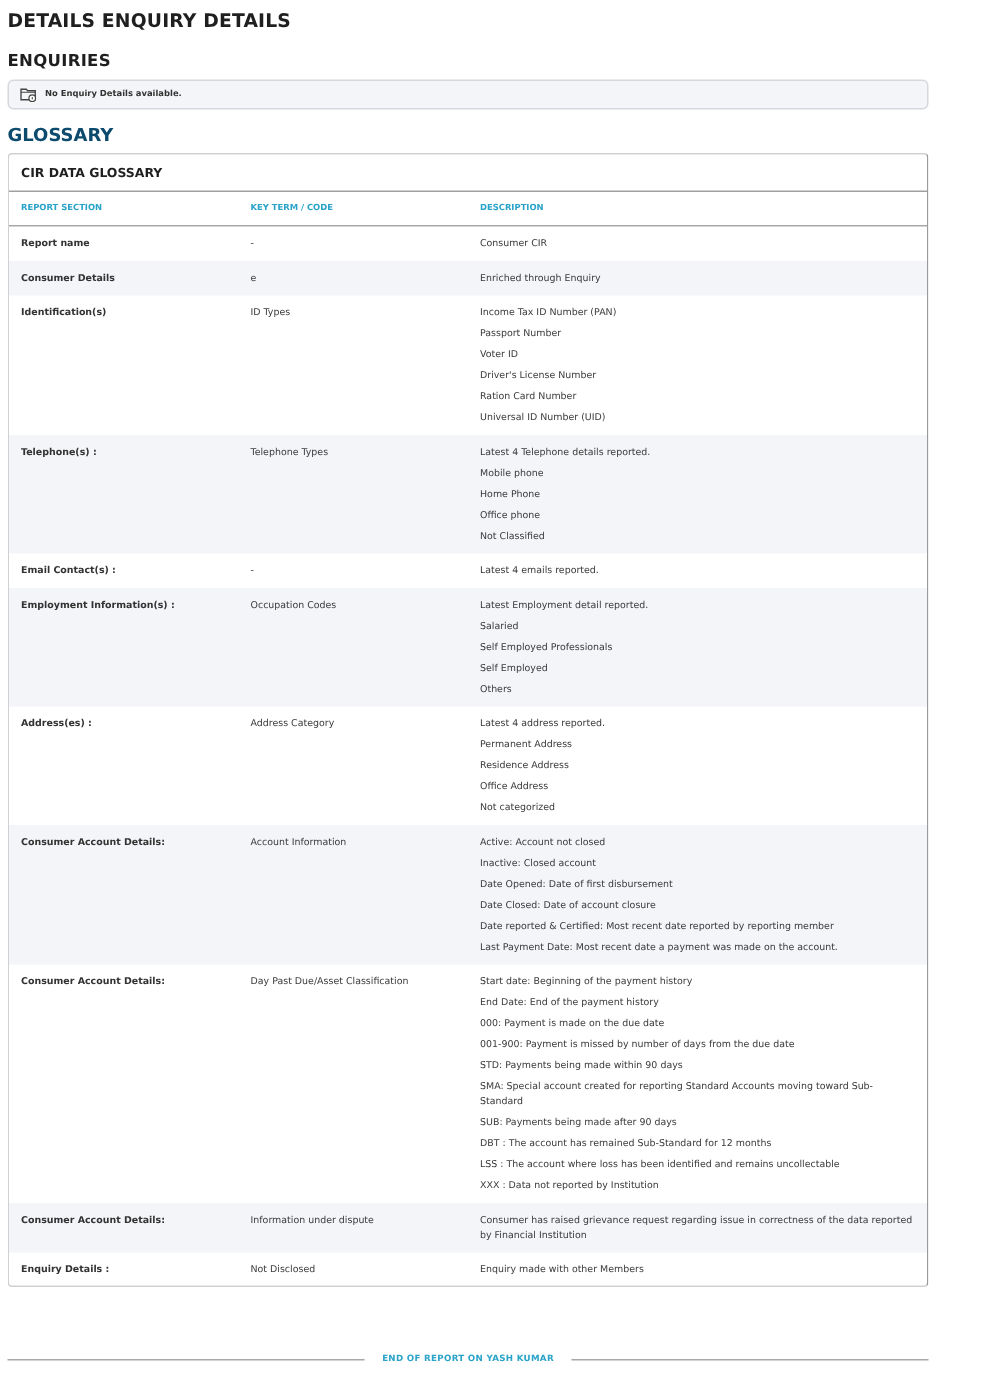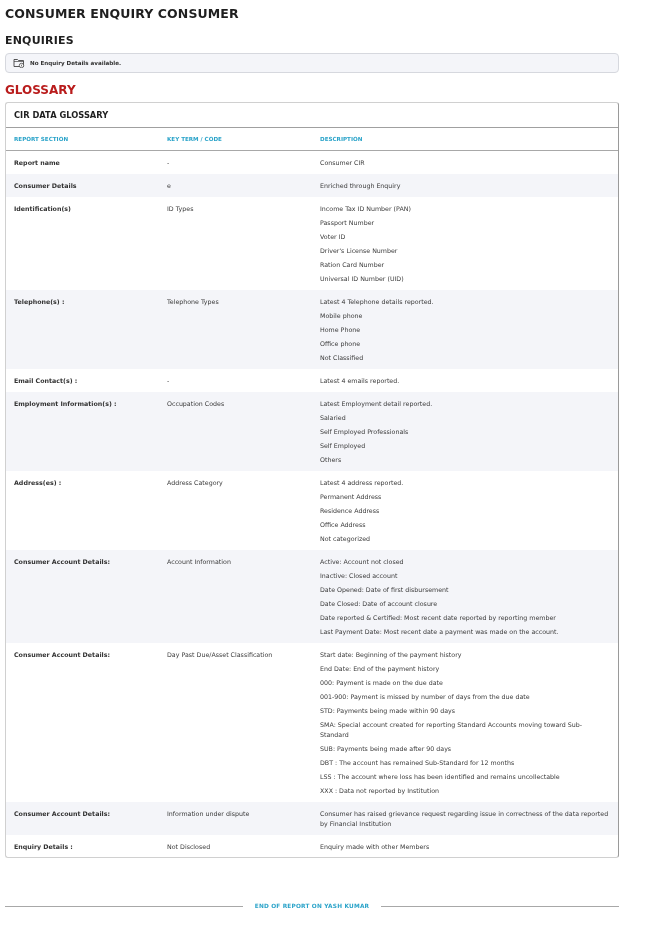--- a/index.html
+++ b/index.html
@@ -3,21 +3,21 @@
 <meta charset="utf-8">
 <style>
   * { box-sizing: border-box; margin: 0; padding: 0; }
   html, body { width: 660px; height: 930px; background: #ffffff; overflow: hidden; }
   body { font-family: "DejaVu Sans", sans-serif; color: #222; position: relative; }
   .page-title { position: absolute; left: 5px; top: 6px; font-size: 12.5px; font-weight: bold; color: #1f1f1f; letter-spacing: 0.1px; }
   .section-sub { position: absolute; left: 5px; top: 34px; font-size: 11px; font-weight: bold; color: #1f1f1f; letter-spacing: 0.2px; }
   .empty-box { position: absolute; left: 5px; top: 53px; width: 614px; height: 20px; background: #f4f5f9; border: 1px solid #d6d8de; border-radius: 4px; display: flex; align-items: center; padding-left: 7px; }
   .empty-box .ico { width: 12px; height: 10px; margin-right: 5px; display: inline-flex; }
   .empty-box .txt { font-size: 5.6px; font-weight: bold; color: #333; }
-  .glossary-title { position: absolute; left: 5px; top: 83px; font-size: 12px; font-weight: bold; color: #b91c1c; }
+  .glossary-title { position: absolute; left: 5px; top: 83px; font-size: 12px; font-weight: bold; color: #0c4a6e; }
   .card { position: absolute; left: 5px; top: 102px; width: 614px; height: 756px; border: 1px solid #d0d0d0; border-right: 1.5px solid #9a9a9a; border-radius: 3px 3px 3px 3px; background: #fff; }
   .card-head { height: 25px; border-bottom: 1px solid #a0a0a0; padding-left: 8px; display: flex; align-items: center; font-size: 8.3px; font-weight: bold; color: #1f1f1f; }
   .col-head { height: 23px; display: flex; align-items: center; border-bottom: 1px solid #a8a8a8; }
   .col-head span { font-size: 5.6px; font-weight: bold; color: #2aa3c9; }
   .c1 { width: 153px; padding-left: 8px; }
   .c2 { width: 153px; padding-left: 8px; }
   .c3 { flex: 1; padding-left: 8px; padding-right: 8px; }
   .row { display: flex; align-items: flex-start; padding-top: 5px; padding-bottom: 4px; }
   .row.alt { background: #f4f5f9; }
   .row .c1 { font-size: 6.3px; font-weight: bold; color: #333; line-height: 14px; }
@@ -25,21 +25,21 @@
   .row .c3 { font-size: 6.3px; color: #3a3a3a; }
   .row .c3 div { line-height: 14px; }
   .row .c3 div.wrap { line-height: 10px; padding-top: 2px; padding-bottom: 2px; }
   .footer { position: absolute; left: 5px; top: 900px; width: 614px; height: 12px; display: flex; align-items: center; }
   .footer .line { flex: 1; height: 1px; background: #a8a8a8; }
   .footer .lbl { font-size: 5.8px; font-weight: bold; color: #2aa3c9; padding: 0 12px; letter-spacing: 0.2px; }
 </style>
 </head>
 <body>
 
-<div class="page-title">CONSUMER ENQUIRY CONSUMER</div>
+<div class="page-title">DETAILS ENQUIRY DETAILS</div>
 
 <div class="section-sub">ENQUIRIES</div>
 
 <div class="empty-box">
   <span class="ico">
     <svg width="12" height="10" viewBox="0 0 12 10">
       <path d="M1 1.5 H4.5 L5.5 2.5 H10.5 V8.5 H1 Z" fill="none" stroke="#444" stroke-width="0.9"></path>
       <line x1="1" y1="3.5" x2="10.5" y2="3.5" stroke="#444" stroke-width="0.7"></line>
       <circle cx="8.5" cy="7.5" r="2.2" fill="#fff" stroke="#444" stroke-width="0.8"></circle>
       <line x1="8.5" y1="6.7" x2="8.5" y2="8.4" stroke="#444" stroke-width="0.7"></line>

